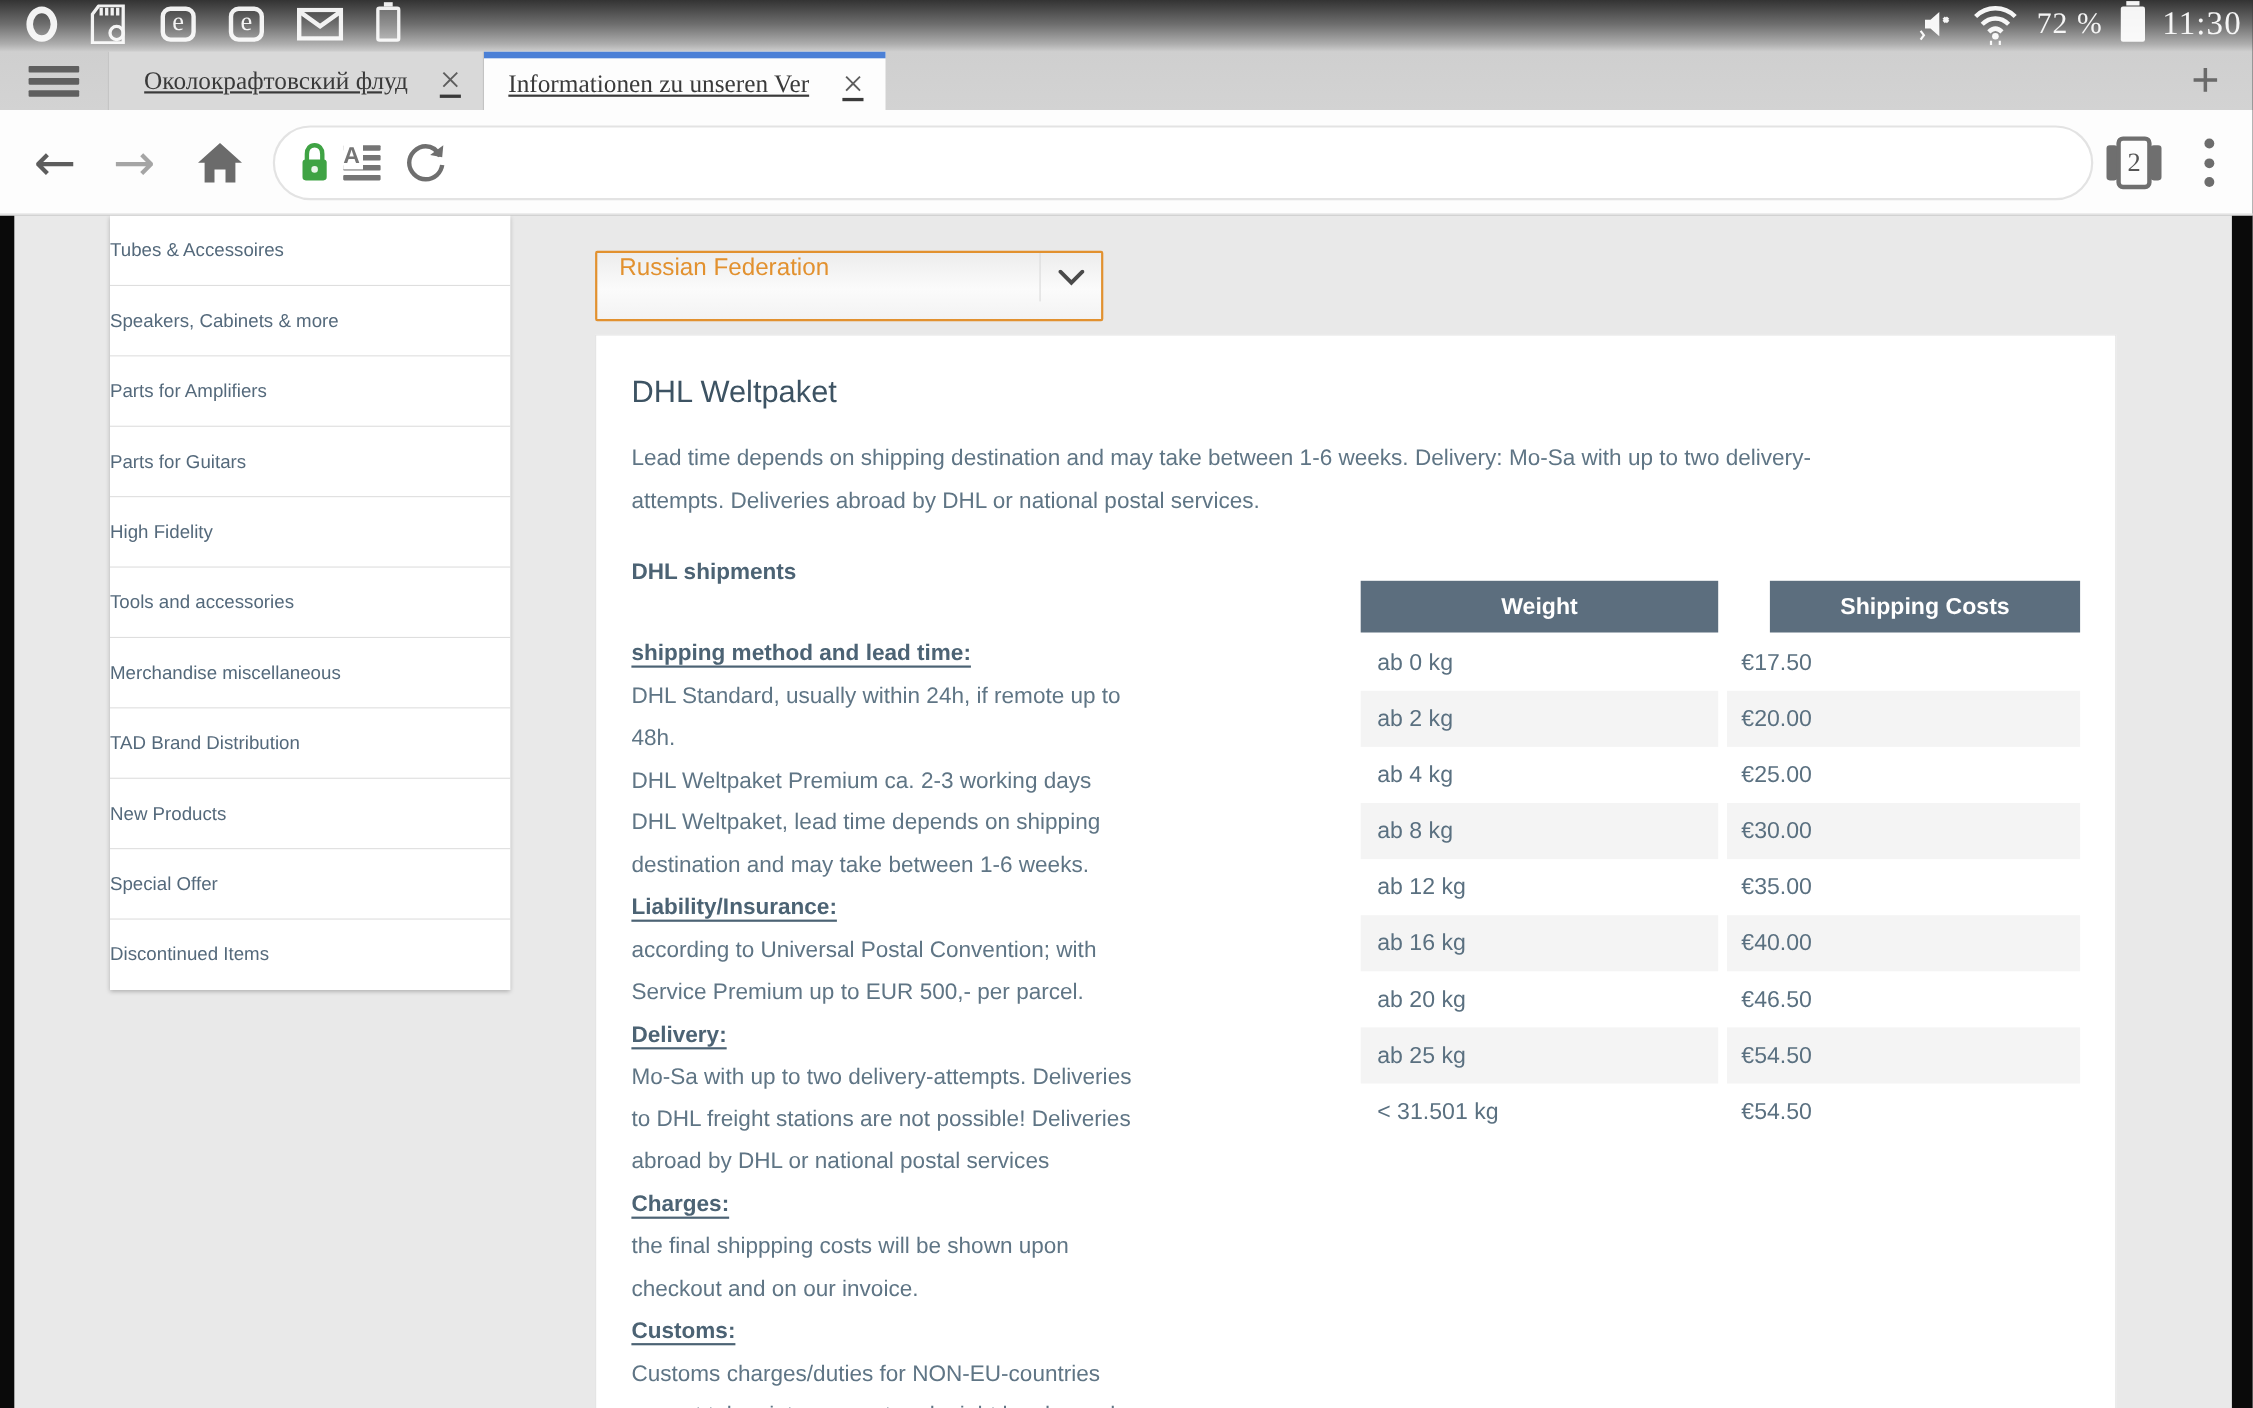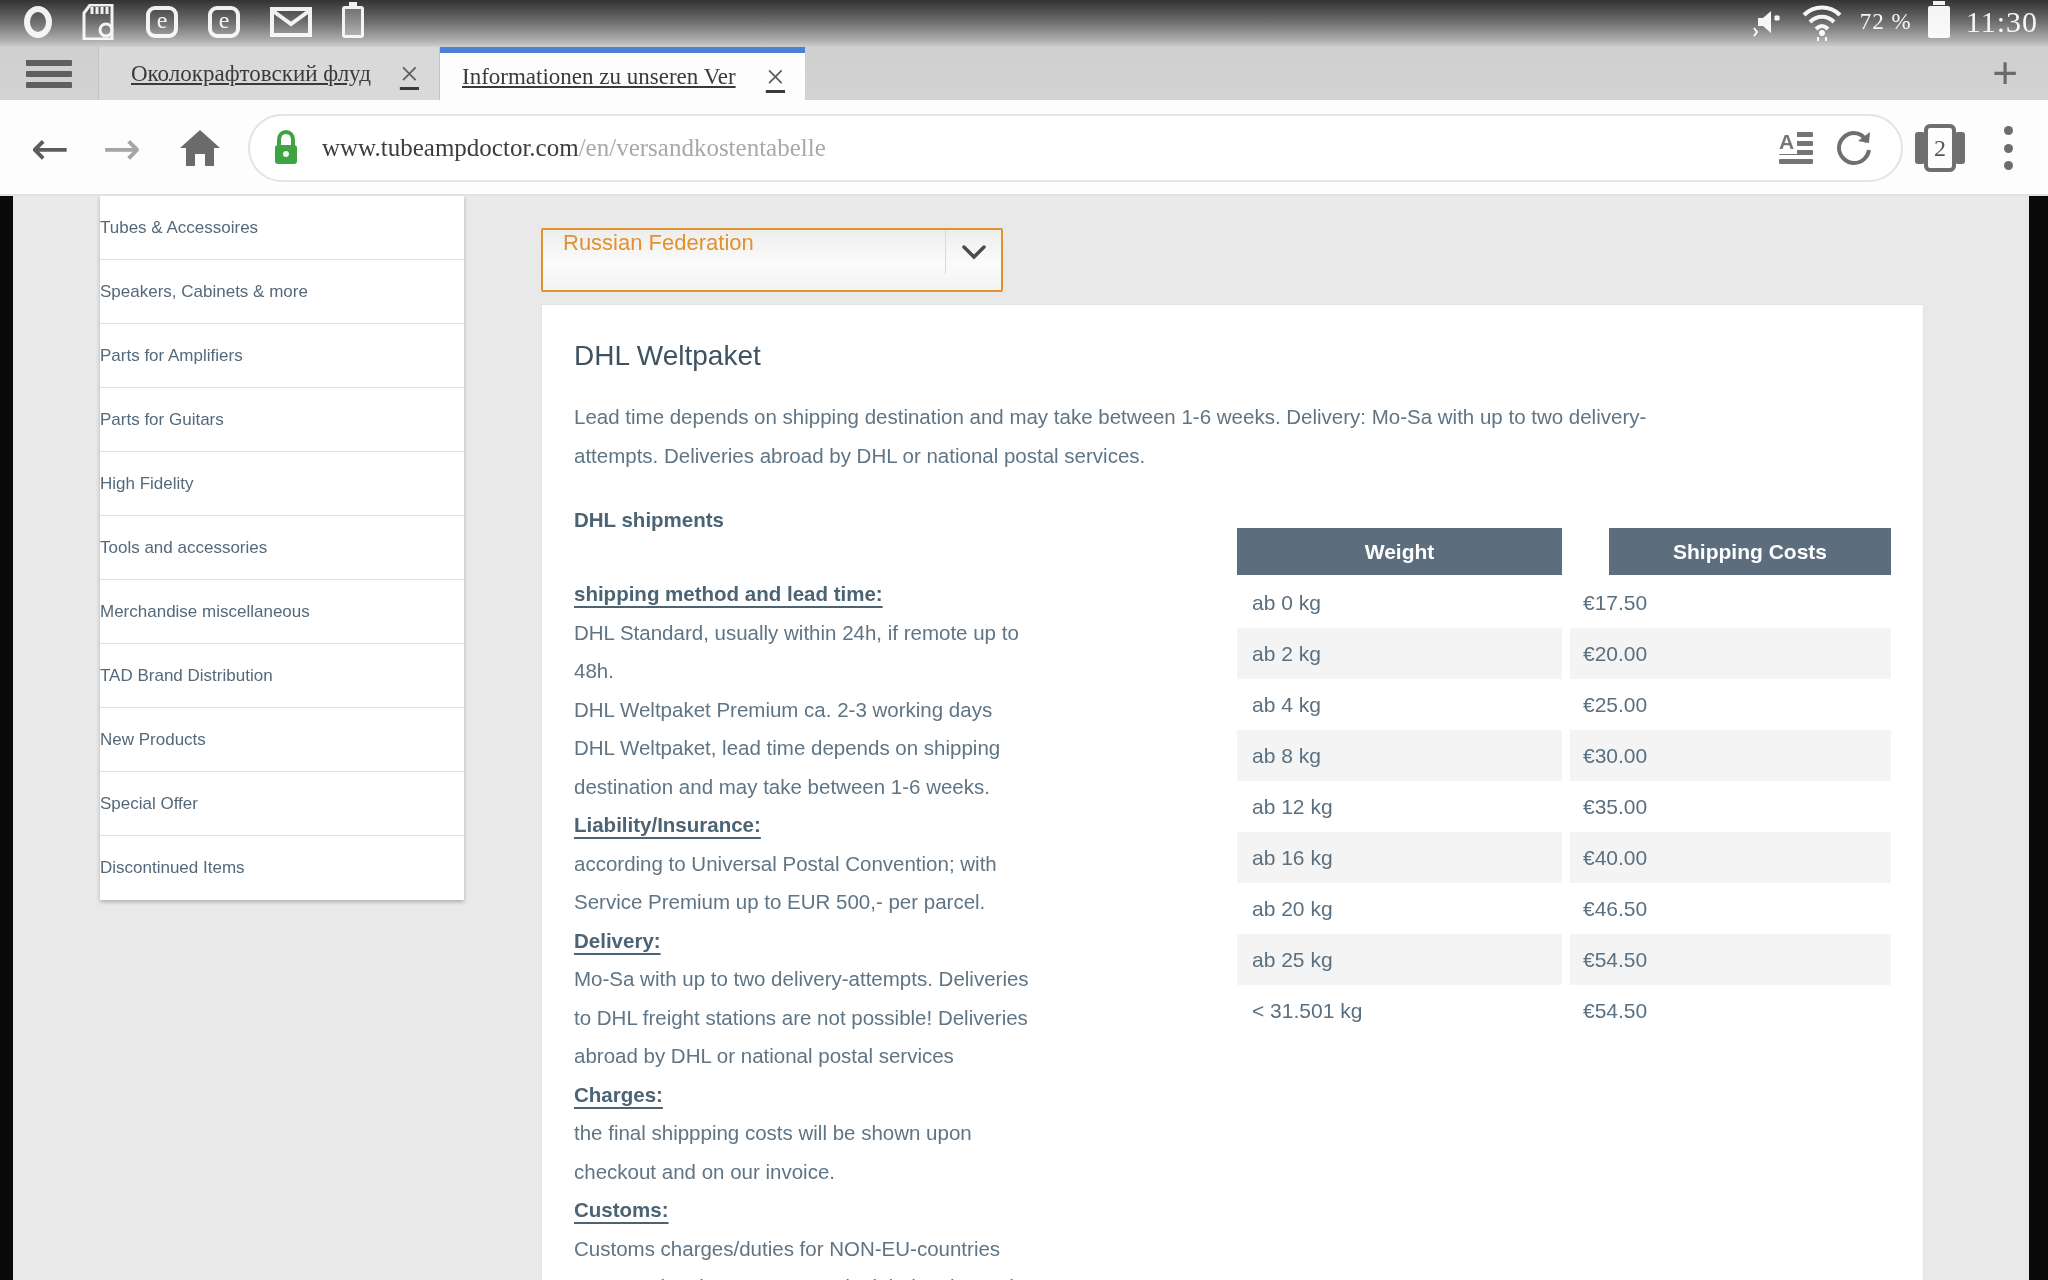--- a/index.html
+++ b/index.html
@@ -8,21 +8,21 @@
   #screen { position:absolute; inset:0; }
 
   
   .header-top { position:absolute; left:0; top:0; width:2048px; height:100px;
     background:linear-gradient(180deg,#333333 0%,#6e6e6e 22px,#adadad 40px,#cfcfcf 47px,#d3d3d3 100%); }
   .statusbar { position:absolute; left:0; top:0; width:2048px; height:47px;
     display:flex; align-items:center; justify-content:space-between; padding:0 10px 4px 24px;
     color:#fff; font-family:"Liberation Serif", serif; }
   .sb-left { display:flex; align-items:center; gap:30px; opacity:.92; }
   .sb-right { display:flex; align-items:center; gap:16px; opacity:.95; }
-  .sb-text { font-size:23px; color:#fdfdfd; letter-spacing:1px; }
+  .sb-text { font-size:27px; color:#fdfdfd; letter-spacing:1px; }
   .sb-time { font-size:30px; }
   .opera-o { width:28px; height:32px; border:6px solid #fff; border-radius:50%; }
   .ecirc { width:32px; height:32px; border:4px solid #fff; border-radius:9px;
     display:flex; align-items:center; justify-content:center;
     font-family:"Liberation Serif", serif; font-size:24px; color:#fff; padding-bottom:2px; }
   .batt-shape { width:22px; height:32px; border:3px solid #fff; border-radius:3px; position:relative; background:rgba(255,255,255,.25); }
   .batt-shape:before { content:""; position:absolute; left:4px; right:4px; top:-7px; height:4px; background:#fff; }
   .batt-full { width:22px; height:32px; background:#fff; border-radius:2px; position:relative; }
   .batt-full:before { content:""; position:absolute; left:5px; right:5px; top:-5px; height:4px; background:#fff; }
 
@@ -188,21 +188,20 @@
       </svg>
     </div>
     <div class="url-pill">
       <span>
         <svg width="28" height="36" viewBox="0 0 28 36">
           <path d="M7 16 L7 10 C7 5 10 2 14 2 C18 2 21 5 21 10 L21 16" fill="none" stroke="#3fa344" stroke-width="4"></path>
           <rect x="3" y="15" width="22" height="19" rx="3" fill="#3fa344"></rect>
           <circle cx="14" cy="24" r="3" fill="#eaf6ea"></circle>
         </svg>
       </span>
-      <span class="url-text"><span class="url-domain">www.tubeampdoctor.com</span><span class="url-path">/en/versandkostentabelle</span></span>
       <span class="pill-ic">
         <span class="reader-ic">
             <span class="reader-A">A</span>
             <i></i>
             <i class="short"></i>
             <i></i>
             <i></i>
           </span>
       </span>
       <span class="pill-ic">

